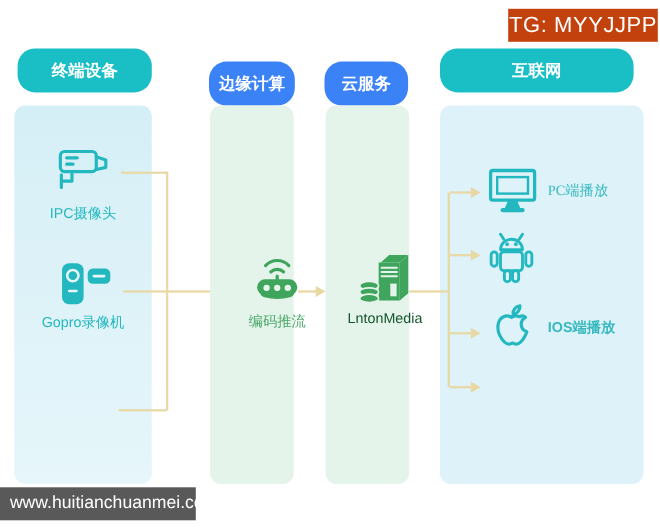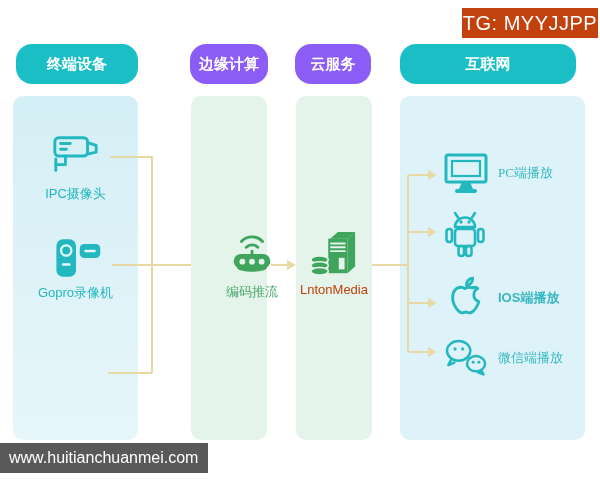--- a/index.html
+++ b/index.html
@@ -12,49 +12,49 @@
     position:absolute;top:8px;right:2px;width:136px;height:30px;
     background:#c2410c;color:#fff;font-size:20px;
     display:flex;align-items:center;justify-content:center;letter-spacing:.5px;
   }
   
   .hdr{
     position:absolute;top:44px;height:40px;border-radius:16px;color:#fff;
     font-size:15px;font-weight:bold;display:flex;align-items:center;justify-content:center;
   }
   .hdr.teal{background:#1abfc6;}
-  .hdr.green{background:#8b5cf6;}
+  .hdr.green{background:#3b82f6;margin-top:12px;}
   #h-terminal{left:16px;width:122px;}
   #h-edge{left:190px;width:78px;}
   #h-cloud{left:295px;width:76px;}
   #h-internet{left:400px;width:176px;}
   
   .panel{position:absolute;top:96px;height:344px;border-radius:10px;}
   #p-terminal{left:13px;width:125px;background:linear-gradient(180deg,#d5eff6,#e6f6fa);}
   #p-edge{left:191px;width:76px;background:#e4f4ea;}
   #p-cloud{left:296px;width:76px;background:#e4f4ea;}
   #p-internet{left:400px;width:185px;background:#def2f9;}
   
   .v-item{position:absolute;display:flex;flex-direction:column;align-items:center;z-index:3;}
   .v-item .lbl{margin-top:4px;font-size:13px;white-space:nowrap;}
   .teal-ink{color:#23b8bf;}
   .green-ink{color:#4aa86a;margin-left:23px;}
-  .gray-ink{color:#c2410c;}
+  .gray-ink{color:#14532d;margin-left:16px;}
   .h-item{position:absolute;display:flex;align-items:center;gap:9px;z-index:3;}
   .h-item .lbl{font-size:13px;color:#38b9c0;white-space:nowrap;}
   
   .line{position:absolute;background:#e8d8a4;z-index:2;}
   .arrowhead{
     position:absolute;width:0;height:0;z-index:2;
     border-top:5px solid transparent;border-bottom:5px solid transparent;
     border-left:9px solid #e8d8a4;
   }
   
   .watermark{
-    position:absolute;left:0;top:443px;width:208px;height:30px;background:#595959;
+    position:absolute;left:0;top:443px;width:178px;height:30px;background:#595959;
     color:#fff;font-size:16px;display:flex;align-items:center;padding-left:9px;
     box-sizing:border-box;white-space:nowrap;text-align:right;
   }
   .ic{display:block;}
 </style>
 </head>
 <body>
 
 <div id="canvas">
 
@@ -164,35 +164,20 @@
   <div class="h-item" style="left:441px;top:272px;height:52px;font-weight:bold;">
     <svg class="ic teal-ink" width="48" height="50" viewBox="0 0 48 52">
       <g fill="none" stroke="currentColor" stroke-width="3" stroke-linecap="round" stroke-linejoin="round">
         <path d="M31.5 15.5c-2.4-1.1-5.2-.9-7.5.6-2.3-1.5-5.1-1.7-7.5-.6-5.3 2.4-7 10.3-3.7 17.5 2.5 5.5 6.6 9.3 9.7 8.3.9-.3 1.6-.8 2.5-.8s1.6.5 2.5.8c3.1 1 7.2-2.8 9.7-8.3.5-1.1.9-2.2 1.2-3.3-3-.9-5.2-3.7-5.2-7 0-2.9 1.6-5.4 4.1-6.6-1.5-1.5-3.7-1.6-5.8-.6z"></path>
         <path d="M25.5 13c-.3-4 2.6-7.4 6.5-7.7.3 4-2.6 7.4-6.5 7.7z"></path>
       </g>
     </svg>
     <div class="lbl">IOS端播放</div>
   </div>
 
-  <div class="h-item" style="left:443px;top:336px;height:44px;">
-    <svg class="ic teal-ink" width="46" height="42" viewBox="0 0 48 44">
-      <g fill="none" stroke="currentColor" stroke-width="2.6" stroke-linecap="round" stroke-linejoin="round">
-        <ellipse cx="16.3" cy="14.5" rx="12.2" ry="10.3"></ellipse>
-        <path d="M8.5 23.5 L5.5 29.5 l6.2 -2.7"></path>
-        <ellipse cx="34.5" cy="28" rx="9.5" ry="8"></ellipse>
-        <path d="M39.5 34.5 l2.9 4.7 -5.8 -2.3"></path>
-      </g>
-      <circle cx="12.5" cy="12.5" r="1.7" fill="currentColor"></circle>
-      <circle cx="20.5" cy="12.5" r="1.7" fill="currentColor"></circle>
-      <circle cx="31.5" cy="26.5" r="1.5" fill="currentColor"></circle>
-      <circle cx="37.5" cy="26.5" r="1.5" fill="currentColor"></circle>
-    </svg>
-    <div class="lbl">微信端播放</div>
-  </div>
 
   <div class="line" style="left:151px;top:156px;width:2px;height:217px;"></div>
   <div class="line" style="left:110px;top:156px;width:42px;height:2px;"></div>
   <div class="line" style="left:112px;top:264px;width:79px;height:2px;"></div>
   <div class="line" style="left:108px;top:372px;width:44px;height:2px;"></div>
 
   <div class="line" style="left:271px;top:264px;width:17px;height:2px;"></div>
   <div class="arrowhead" style="left:287px;top:260px;"></div>
 
   <div class="line" style="left:372px;top:264px;width:37px;height:2px;"></div>

